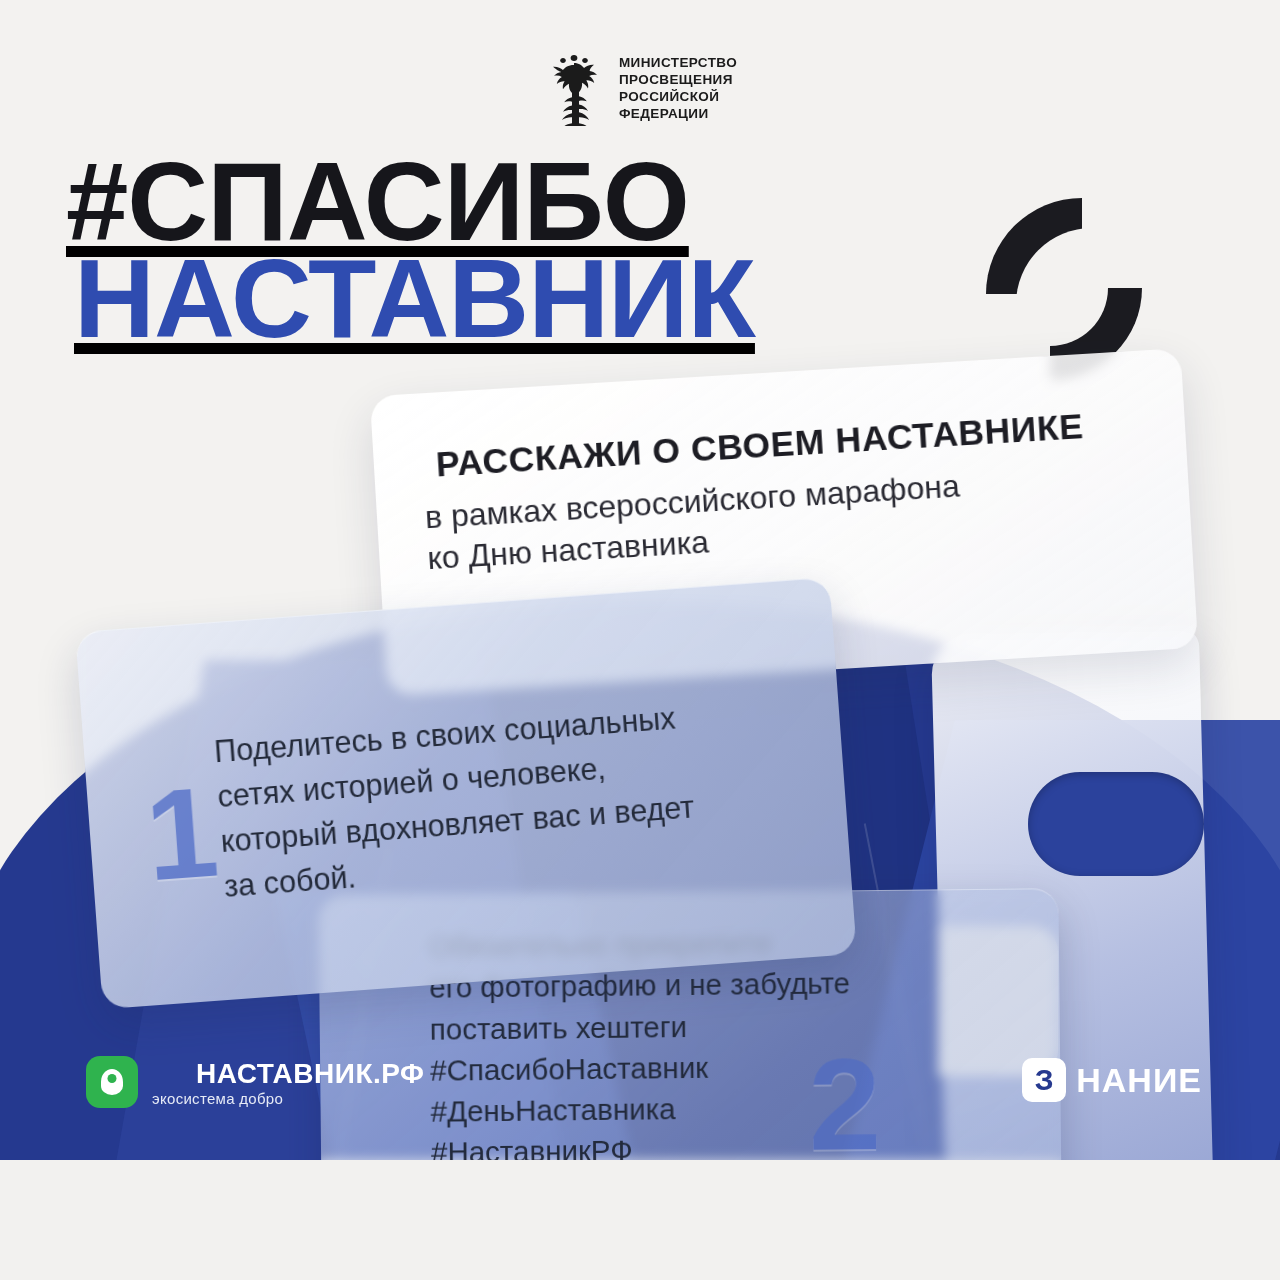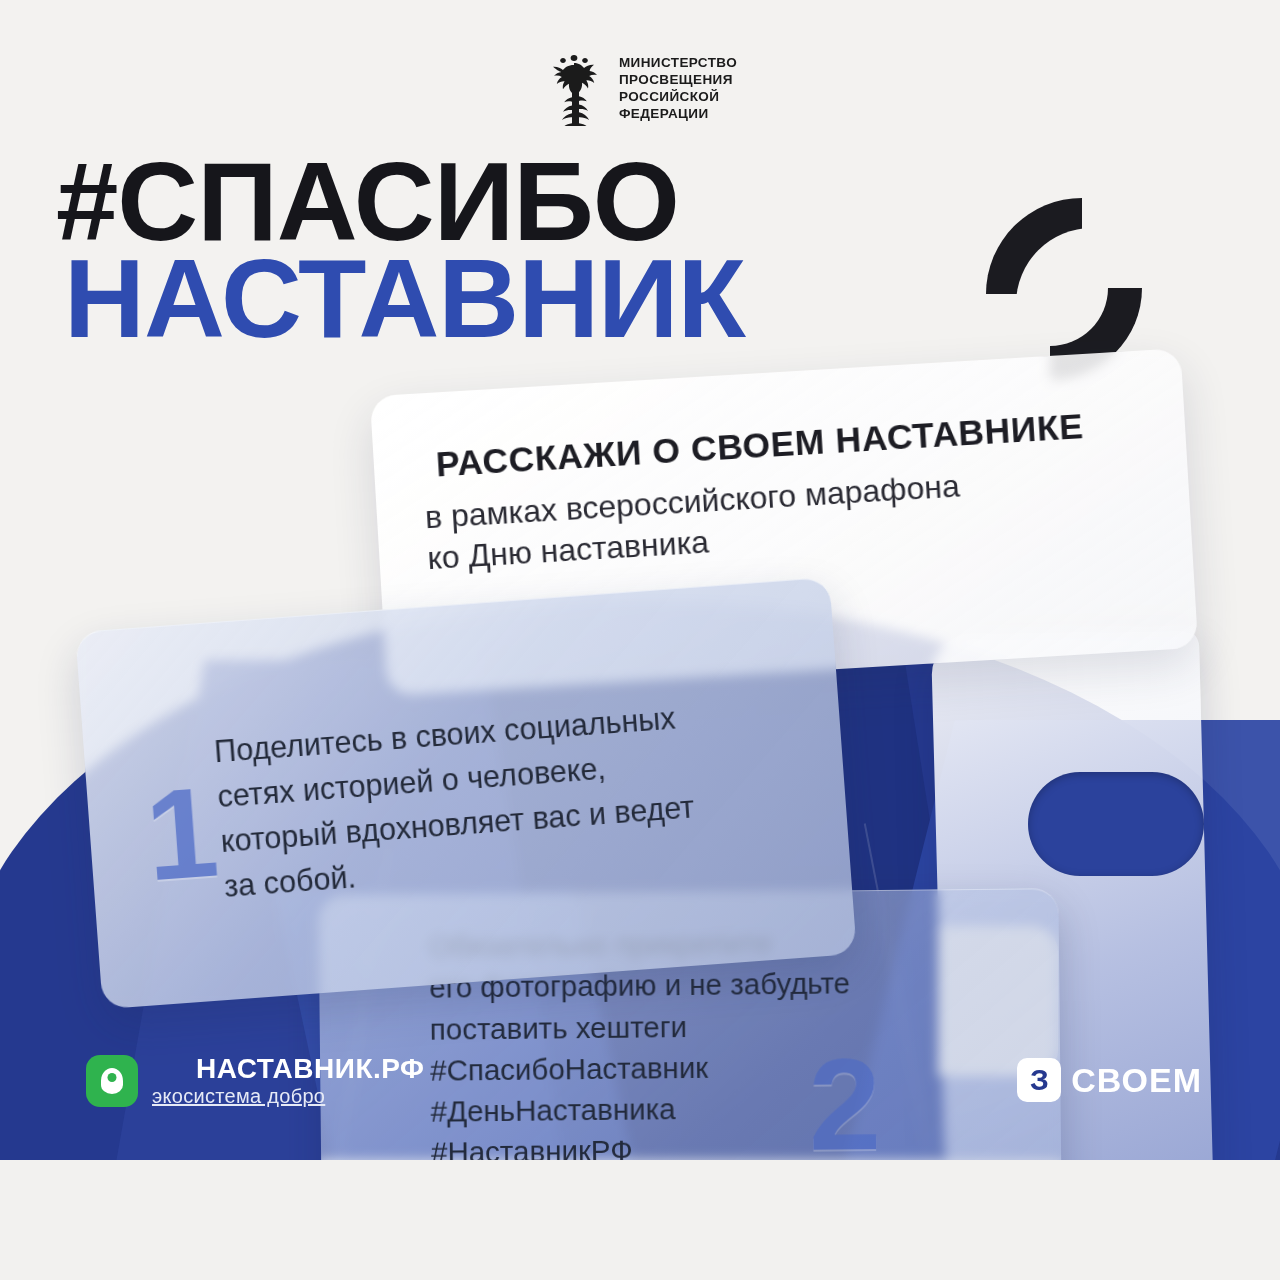--- a/index.html
+++ b/index.html
@@ -134,22 +134,23 @@
   .mashuk .l3 {
     font-size: 26px;
     font-weight: bold;
     letter-spacing: 2px;
   }
 
   
   .headline {
     position: absolute;
     top: 150px;
-    left: 56px;
+    left: 66px;
     line-height: .92;
+    text-decoration: underline;
   }
   .headline .line1 {
     font-size: 112px;
     font-weight: bold;
     color: #16161b;
     letter-spacing: -1px;
   }
   .headline .line2 {
     font-size: 112px;
     font-weight: bold;
@@ -367,24 +368,23 @@
     background: #2fb34e;
   }
   .nast-text .l1 {
     font-size: 28px;
     font-weight: bold;
     color: #ffffff;
     letter-spacing: .5px;
     margin-left: 44px;
   }
   .nast-text .l2 {
-    font-size: 20px;
+    font-size: 15px;
     color: #e6eaf6;
     letter-spacing: .3px;
-    text-decoration: underline;
   }
   .znanie {
     position: absolute;
     right: 78px;
     bottom: 58px;
     display: flex;
     align-items: center;
     gap: 10px;
   }
   .znanie-mark {
@@ -481,16 +481,16 @@
       <div class="pin"></div>
     </div>
     <div class="nast-text">
       <div class="l1">НАСТАВНИК.РФ</div>
       <div class="l2">экосистема добро</div>
     </div>
   </div>
 
   <div class="znanie">
     <div class="znanie-mark">З</div>
-    <div class="znanie-text">СВОЕМ</div>
+    <div class="znanie-text">НАНИЕ</div>
   </div>
 
 </div>
 
 </body></html>

